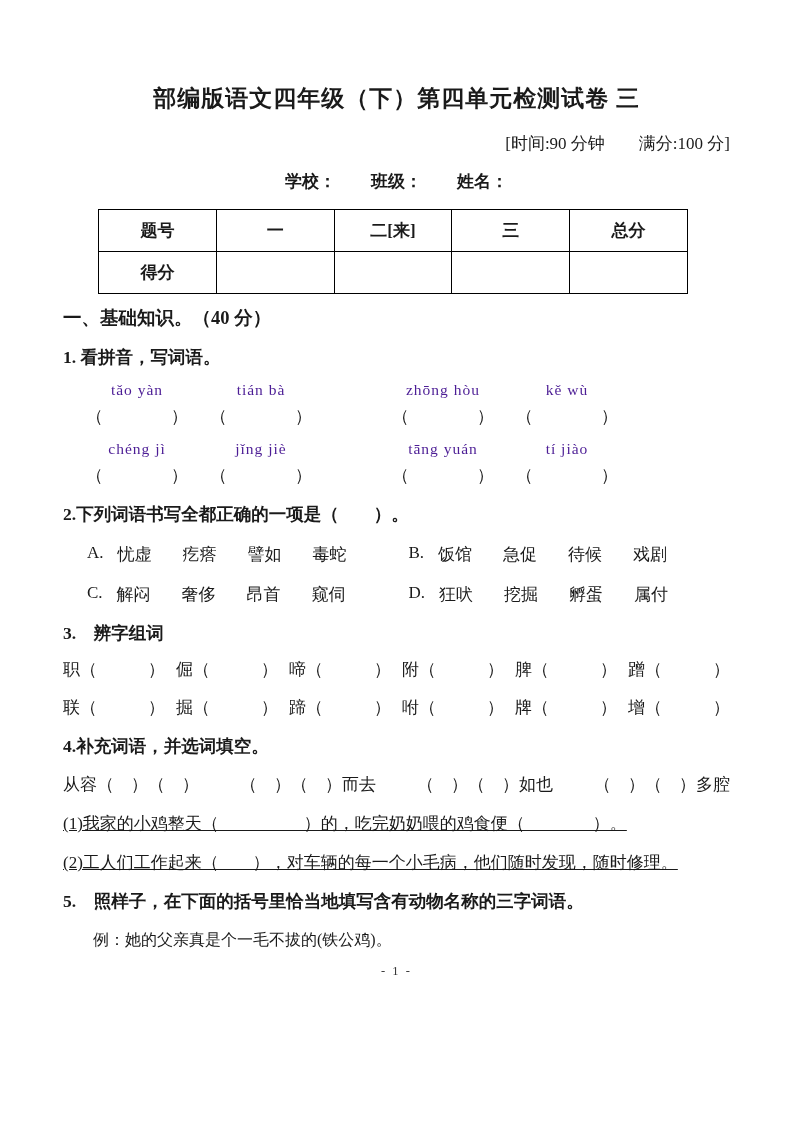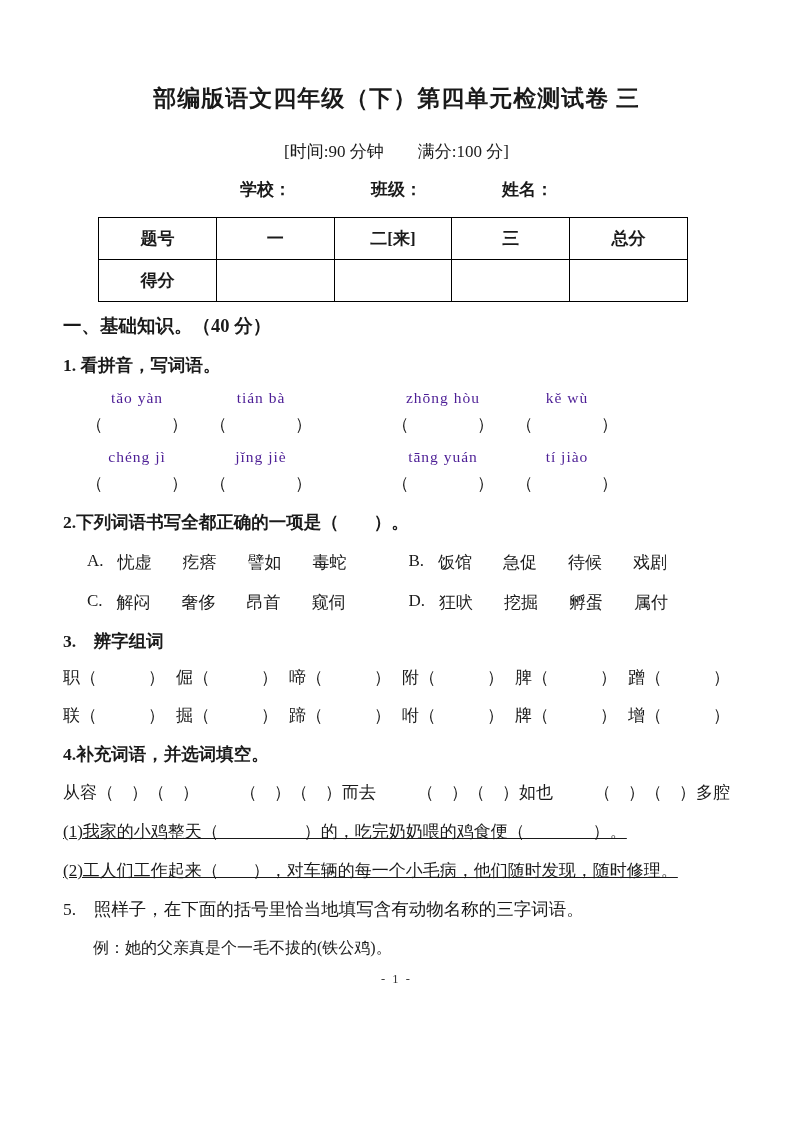--- a/index.html
+++ b/index.html
@@ -17,29 +17,29 @@
   }
   .bold{font-weight:bold;}
   .paper-title{
     margin-top:83px;
     font-size:23px;
     font-weight:bold;
     letter-spacing:1px;
     text-align:center;
   }
   .time-line{
-    margin-top:26px;
-    text-align:center;
+    margin-top:18px;
+    text-align:right;
     font-size:17px;
   }
   .fields-row{
     margin-top:15px;
     display:flex;
     justify-content:center;
-    gap:80px;
+    gap:35px;
     font-weight:bold;
     font-size:17px;
   }
   table.score-table{
     border-collapse:collapse;
     margin:16px auto 0 35px;
     width:590px;
     table-layout:fixed;
   }
   table.score-table td,table.score-table th{
@@ -54,21 +54,21 @@
   .part-heading{
     margin-top:11px;
     font-size:18.5px;
     font-weight:bold;
   }
   .q-title{
     margin-top:15px;
     font-size:17.5px;
     font-weight:bold;
   }
-  .q-title.light{font-weight:normal;}
+  .q-title.light{font-weight:bold;}
   .q1-row{
     display:flex;
     padding-left:12px;
     margin-top:11px;
   }
   .q1-cell{width:124px;text-align:center;}
   .q1-cell.g2{margin-left:58px;}
   .pinyin{font-size:15.5px;letter-spacing:1px;color:#4c1d95;}
   .blank-line{margin-top:5px;font-size:17px;}
   .q2-row{

